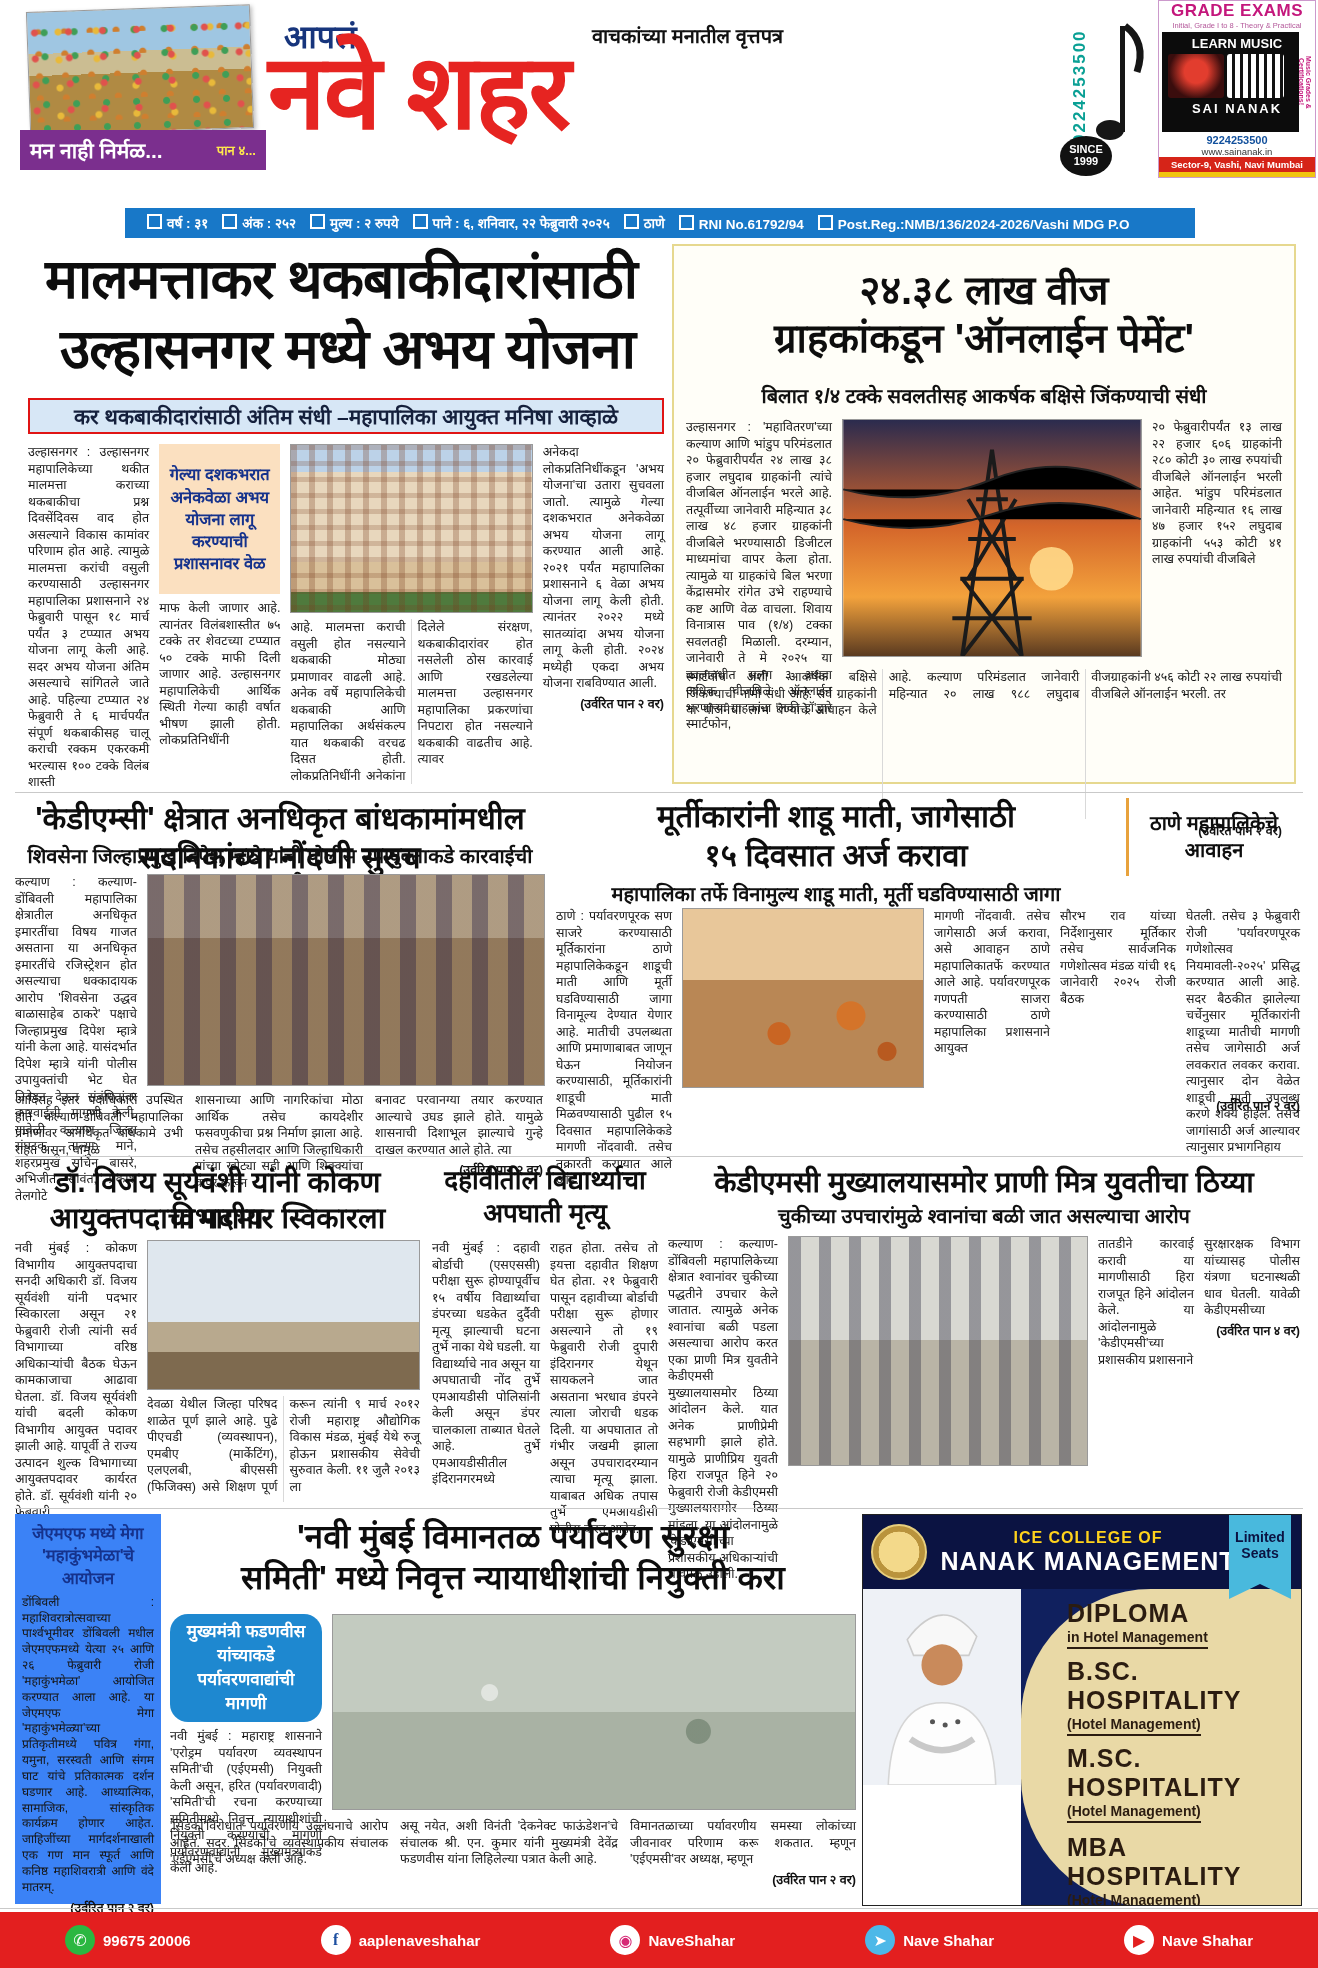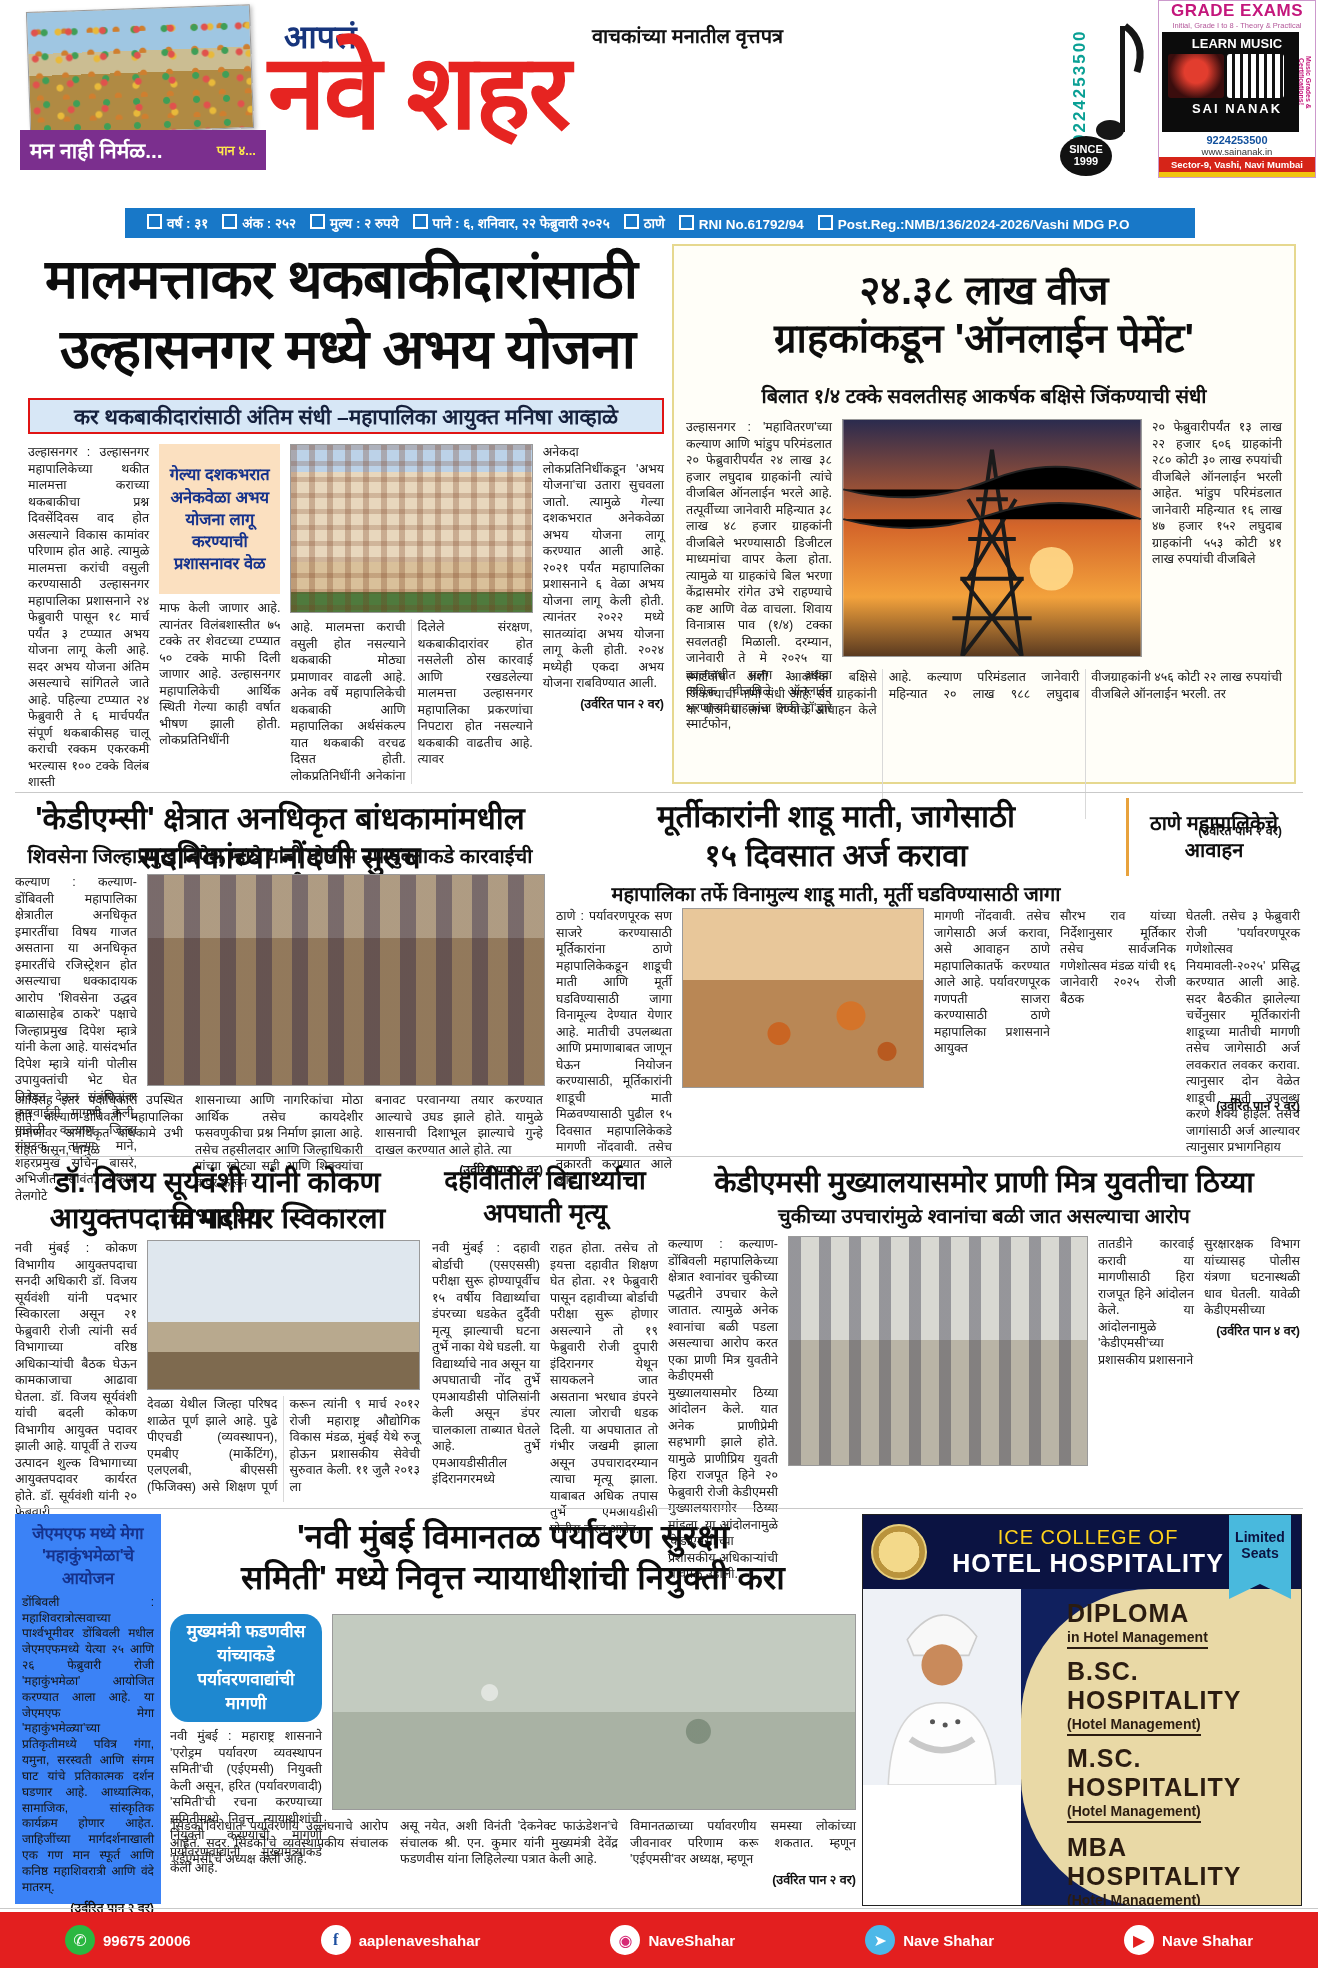--- a/index.html
+++ b/index.html
@@ -67,21 +67,21 @@
      repeating-linear-gradient(90deg,rgba(50,50,70,.4) 0 12px,transparent 12px 30px),
      linear-gradient(#d8d8d2 0 45%,#b9b4a6 45% 100%);}
   .ph-aerial{background:
      radial-gradient(circle at 30% 40%,rgba(255,255,255,.5) 8px,transparent 9px),
      radial-gradient(circle at 70% 60%,rgba(90,110,90,.5) 12px,transparent 13px),
      linear-gradient(#c3cbc0 0 50%,#a9b2a4 50% 100%);}
   
   .ice{background:#10205e;box-sizing:border-box;overflow:hidden;border:1px solid #222;}
   .ice-head{background:#0b1342;display:flex;align-items:center;position:relative;height:74px;}
   .ice-logo{width:52px;height:52px;border-radius:50%;background:radial-gradient(#f3d98a 55%,#b9933c 56%);border:2px solid #e8cf7e;margin:0 8px;}
-  .ice-t1{color:#ffd21c;font-weight:400;font-size:20px;letter-spacing:1px;}
+  .ice-t1{color:#ffd21c;font-weight:700;font-size:16px;letter-spacing:1px;}
   .ice-t2{color:#fff;font-weight:800;font-size:25px;letter-spacing:1px;}
   .ribbon{position:absolute;right:10px;top:0;width:62px;height:84px;background:#49b9dd;color:#0b1342;font-weight:800;font-size:14px;text-align:center;padding-top:14px;box-sizing:border-box;clip-path:polygon(0 0,100% 0,100% 100%,50% 82%,0 100%);}
   .cream{background:#e9d9a6;border-radius:130px 0 0 130px;}
   .course-t{font-weight:800;font-size:25px;color:#2b1c10;letter-spacing:1px;font-family:"Liberation Sans","DejaVu Sans",sans-serif;}
   .course-s{font-weight:bold;font-size:14px;color:#2b1c10;border-bottom:2px solid #2b1c10;display:inline-block;padding-bottom:2px;}
   .loc-list{font-size:12.5px;font-weight:bold;color:#1a1a1a;line-height:1.5;}
   .pin{width:16px;height:16px;border-radius:50% 50% 50% 0;background:#e03020;transform:rotate(-45deg);display:inline-block;position:relative;}
   .pin:after{content:"";position:absolute;left:5px;top:5px;width:6px;height:6px;border-radius:50%;background:#fff;}
   
   .footer{background:#e31f1f;display:flex;align-items:center;justify-content:space-around;color:#fff;font-weight:bold;font-size:15px;}
@@ -222,21 +222,21 @@
         <div class="h3">१५ दिवसात अर्ज करावा</div>
       </div>
       <div class="vrule" style="margin:0 10px;"></div>
       <div class="side-head" style="width:150px;display:flex;align-items:center;">ठाणे महापालिकेचे आवाहन</div>
     </div>
     <div class="subc" style="width:560px;margin-top:4px;">महापालिका तर्फे विनामुल्य शाडू माती, मूर्ती घडविण्यासाठी जागा</div>
   </div>
   <div class="abs" style="left:556px;top:908px;width:744px;height:180px;display:flex;gap:10px;">
     <div class="bt" style="width:116px;">ठाणे : पर्यावरणपूरक सण साजरे करण्यासाठी मूर्तिकारांना ठाणे महापालिकेकडून शाडूची माती आणि मूर्ती घडविण्यासाठी जागा विनामूल्य देण्यात येणार आहे. मातीची उपलब्धता आणि प्रमाणाबाबत जाणून घेऊन नियोजन करण्यासाठी, मूर्तिकारांनी शाडूची माती मिळवण्यासाठी पुढील १५ दिवसात महापालिकेकडे मागणी नोंदवावी. तसेच तक्रारती करण्यात आले आहे.</div>
     <div class="photo ph-idol" style="width:242px;"></div>
-    <div class="bt" style="width:116px;font-family:Liberation Serif, serif;">मागणी नोंदवावी. तसेच जागेसाठी अर्ज करावा, असे आवाहन ठाणे महापालिकातर्फे करण्यात आले आहे. पर्यावरणपूरक गणपती साजरा करण्यासाठी ठाणे महापालिका प्रशासनाने आयुक्त</div>
+    <div class="bt" style="width:116px;">मागणी नोंदवावी. तसेच जागेसाठी अर्ज करावा, असे आवाहन ठाणे महापालिकातर्फे करण्यात आले आहे. पर्यावरणपूरक गणपती साजरा करण्यासाठी ठाणे महापालिका प्रशासनाने आयुक्त</div>
     <div class="bt" style="width:116px;">सौरभ राव यांच्या निर्देशानुसार मूर्तिकार तसेच सार्वजनिक गणेशोत्सव मंडळ यांची १६ जानेवारी २०२५ रोजी बैठक</div>
     <div style="flex:1;">
       <div class="bt">घेतली. तसेच ३ फेब्रुवारी रोजी 'पर्यावरणपूरक गणेशोत्सव नियमावली-२०२५' प्रसिद्ध करण्यात आली आहे. सदर बैठकीत झालेल्या चर्चेनुसार मूर्तिकारांनी शाडूच्या मातीची मागणी तसेच जागेसाठी अर्ज लवकरात लवकर करावा. त्यानुसार दोन वेळेत शाडूची माती उपलब्ध करणे शक्य होईल. तसेच जागांसाठी अर्ज आल्यावर त्यानुसार प्रभागनिहाय</div>
     </div>
   </div>
   <div class="abs" style="left:556px;top:1094px;width:744px;display:flex;gap:12px;">
 
     <div style="margin-left:auto;">
       <div class="cont">(उर्वरित पान २ वर)</div>
     </div>
@@ -298,21 +298,21 @@
       <div class="bt">विमानतळाच्या पर्यावरणीय समस्या लोकांच्या जीवनावर परिणाम करू शकतात. म्हणून 'एईएमसी'वर अध्यक्ष, म्हणून</div>
       <div class="cont">(उर्वरित पान २ वर)</div>
     </div>
   </div>
 
   <div class="abs ice" style="left:862px;top:1514px;width:440px;height:392px;">
     <div class="ice-head">
       <div class="ice-logo"></div>
       <div style="flex:1;text-align:center;padding-right:60px;">
         <div class="ice-t1">ICE COLLEGE OF</div>
-        <div class="ice-t2">HOTEL HOSPITALITY</div>
+        <div class="ice-t2">NANAK MANAGEMENT</div>
       </div>
       <div class="ribbon">
         <div>Limited</div>
         <div>Seats</div>
       </div>
     </div>
     <div style="display:flex;height:318px;">
       <div style="width:158px;background:#fff;position:relative;">
         <svg width="158" height="196" viewBox="0 0 100 124">
           <rect width="100" height="124" fill="#eef1f6"></rect>

